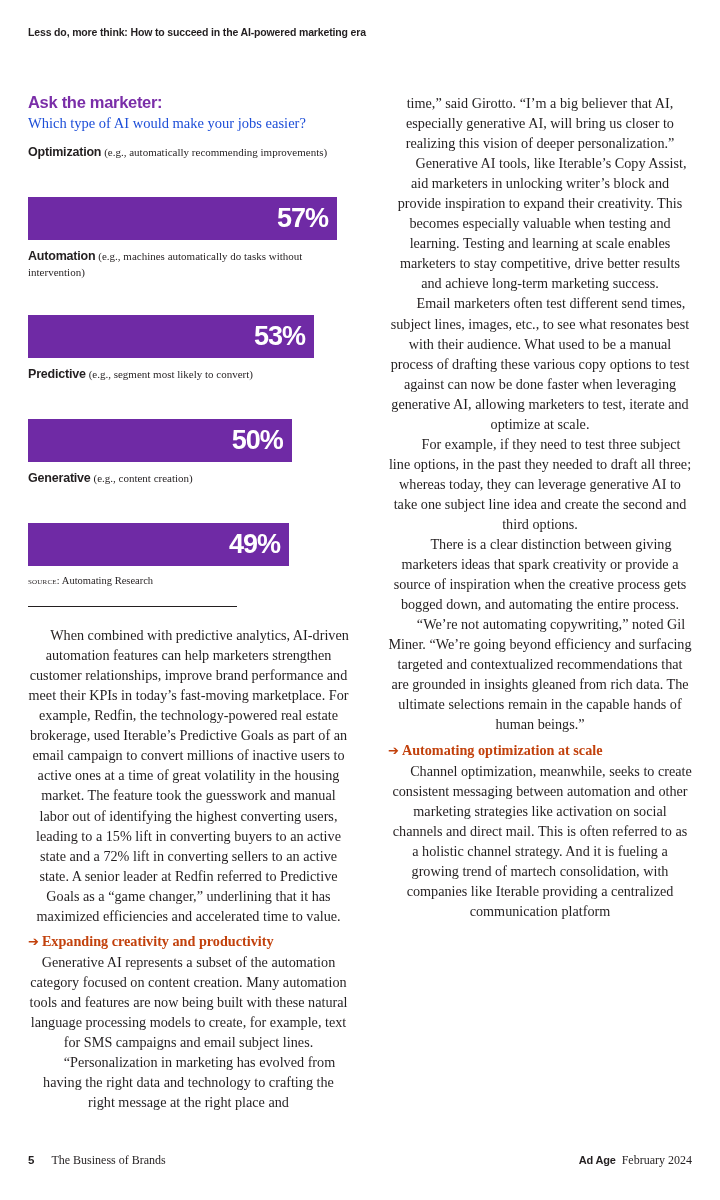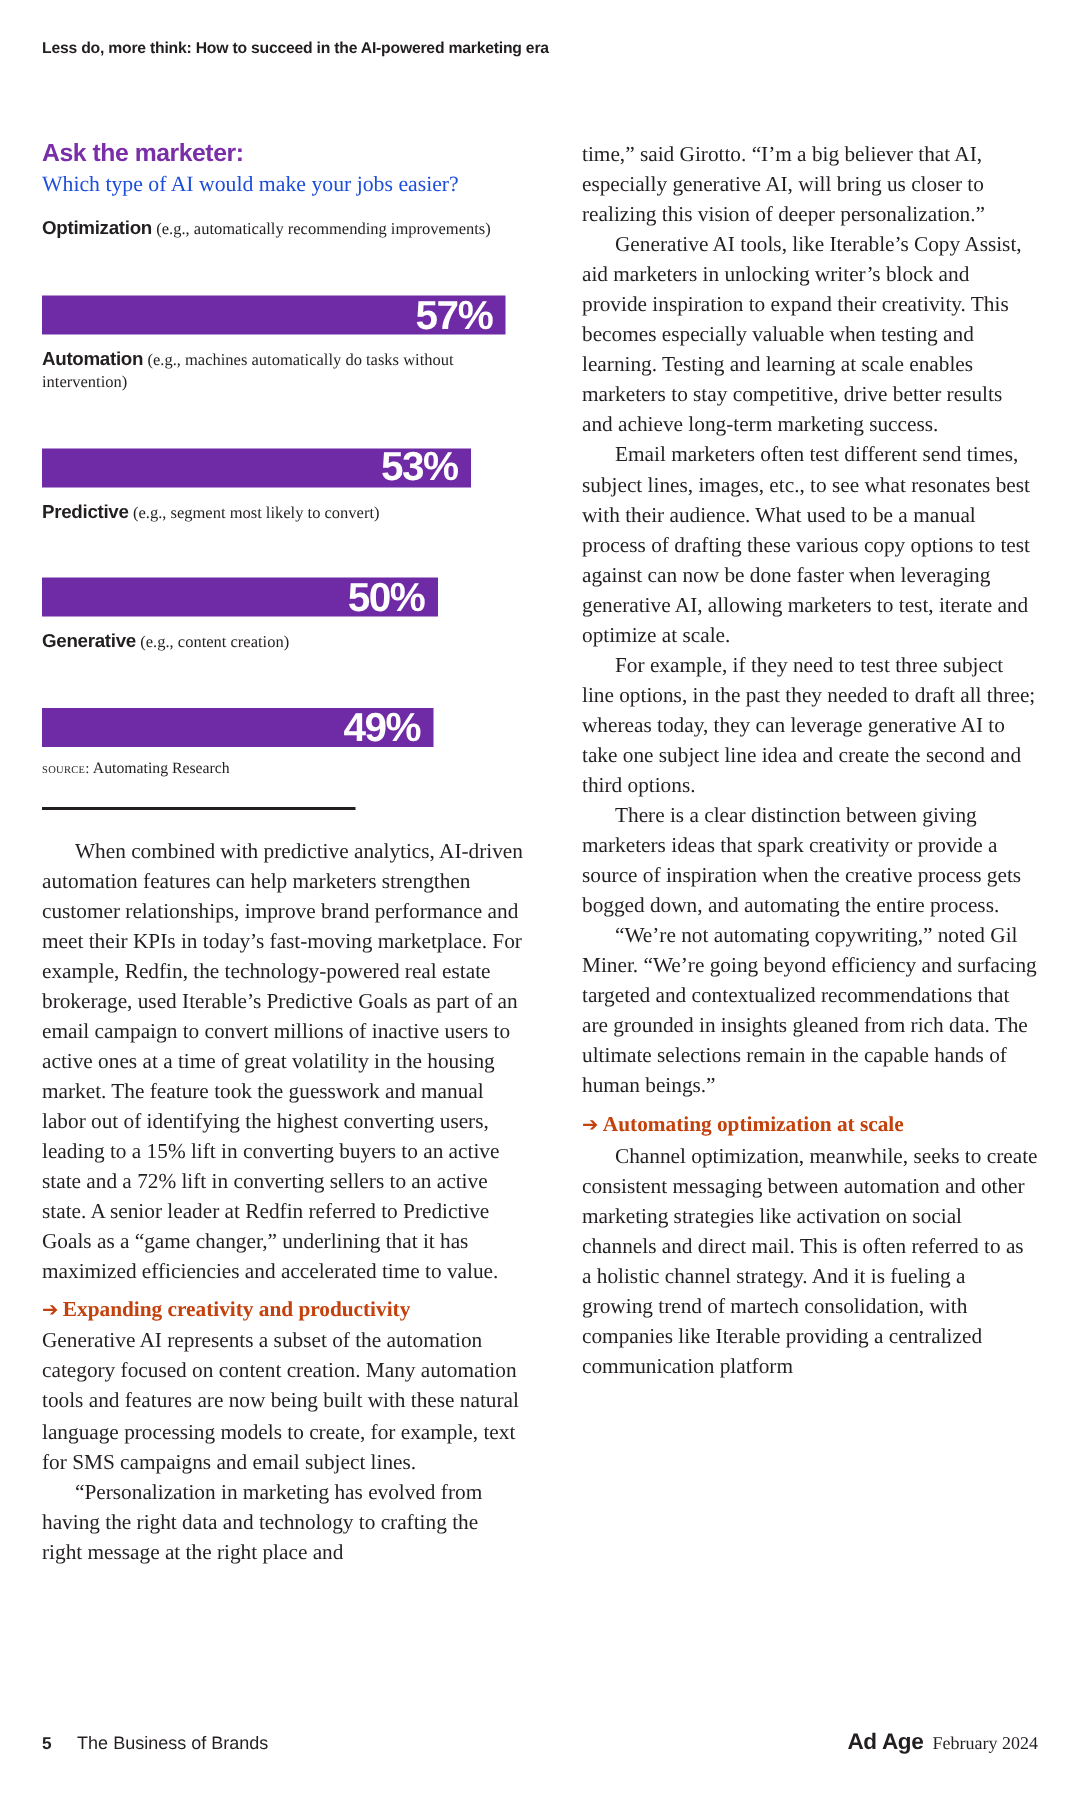--- a/index.html
+++ b/index.html
@@ -73,21 +73,21 @@
     font-weight: bold;
     font-size: 12.5px;
     letter-spacing: -0.2px;
   }
   .bar-label .paren {
     font-family: "Liberation Serif", serif;
     font-size: 11px;
   }
   .bar-track { width: 321px; }
   .bar-fill {
-    height: 26px;
+    height: 43px;
     background: #6f2aa5;
     display: flex;
     align-items: center;
     justify-content: flex-end;
     box-sizing: border-box;
     padding-right: 9px;
     margin-top: 36px;
   }
   .bar-value {
     font-family: "Liberation Sans", sans-serif;
@@ -114,21 +114,21 @@
     background: #231f20;
     margin: 20px 0 18px 0;
   }
 
   
   p.body {
     margin: 0;
     font-family: "Liberation Serif", serif;
     font-size: 14.2px;
     line-height: 20.05px;
-    text-align: left;
+    text-align: center;
     color: #231f20;
     hyphens: none;
   }
   p.body.indent { text-indent: 22px; }
   h3.subhead {
     margin: 5px 0 0 0;
     font-family: "Liberation Serif", serif;
     font-weight: bold;
     font-size: 14.2px;
     line-height: 20.05px;
@@ -152,26 +152,26 @@
     align-items: baseline;
     font-size: 11.5px;
   }
   .footer-left { display: flex; align-items: baseline; }
   .folio {
     font-family: "Liberation Sans", sans-serif;
     font-weight: bold;
     font-size: 11.5px;
     margin-right: 17px;
   }
-  .footer-section { font-family: Liberation Sans, sans-serif; font-size: 12px; }
+  .footer-section { font-family: Liberation Serif, serif; font-size: 12px; }
   .footer-right { display: flex; align-items: baseline; }
   .brand {
     font-family: "Liberation Sans", sans-serif;
     font-weight: bold;
-    font-size: 15px;
+    font-size: 11px;
     letter-spacing: -0.2px;
     margin-right: 6px;
   }
   .issue { font-family: "Liberation Serif", serif; font-size: 12px; }
 </style>
 </head>
 <body>
 
 <div class="running-head">Less do, more think: How to succeed in the AI-powered marketing era</div>
 

